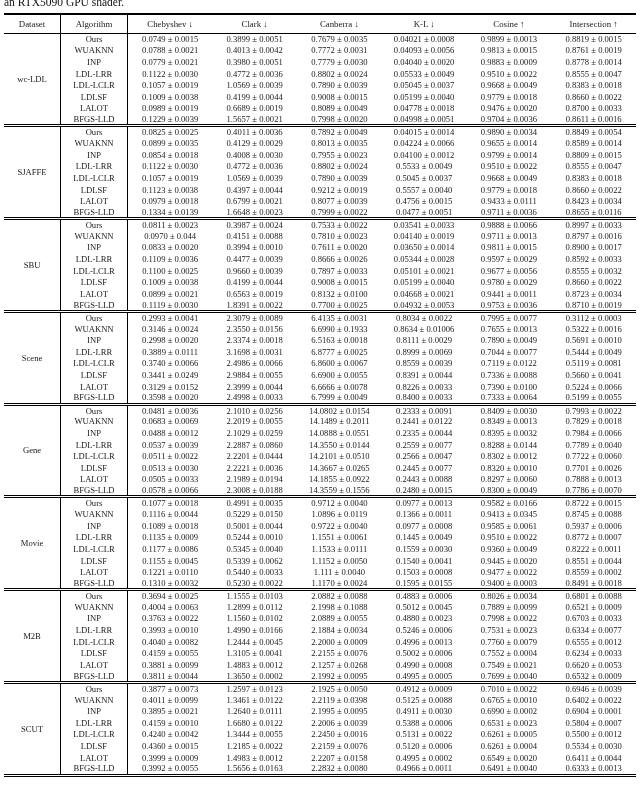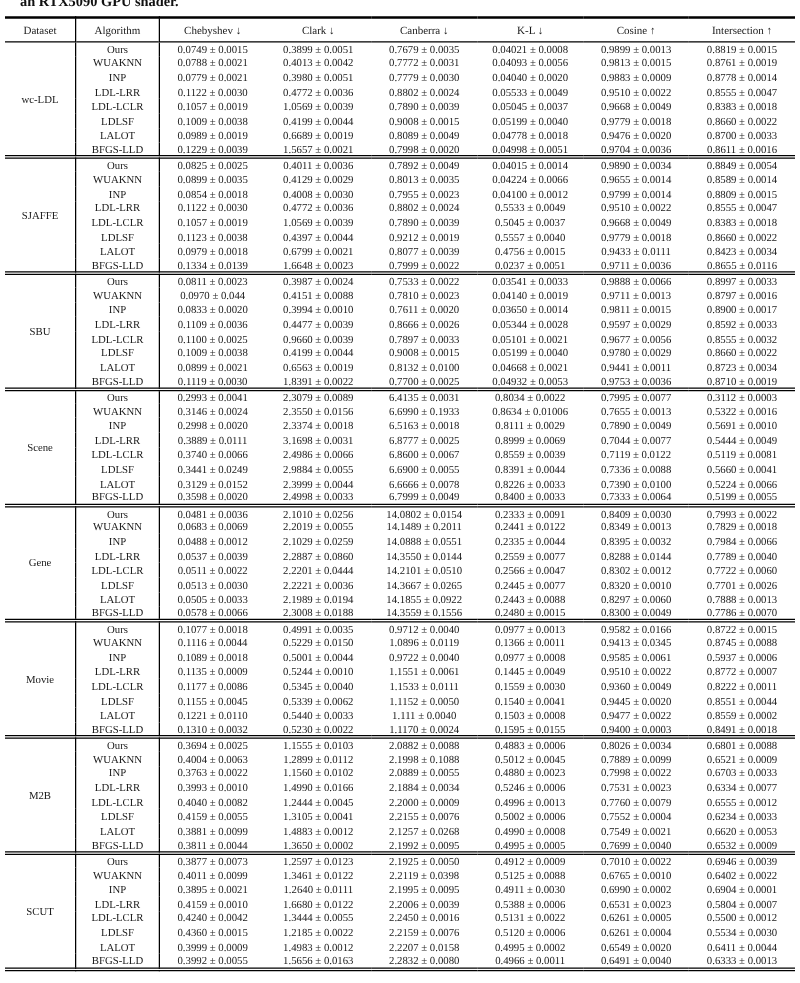--- a/index.html
+++ b/index.html
@@ -14,22 +14,21 @@
     width: 640px;
     height: 786px;
     background: #fff;
     color: #111;
     font-family: "Liberation Serif", "DejaVu Serif", serif;
     position: relative;
   }
   .caption-clip {
     height: 9px;
     overflow: hidden;
-    margin-left: 16px;
-    font-weight: bold;
+    margin-left: 4px;
   }
   .caption-clip span {
     display: block;
     position: relative;
     top: -4px;
     font-size: 11.5px;
     line-height: 13px;
     white-space: nowrap;
   }
   table.results {
@@ -215,21 +214,21 @@
           <td class="c-val">0.8077 ± 0.0039</td>
           <td class="c-val">0.4756 ± 0.0015</td>
           <td class="c-val">0.9433 ± 0.0111</td>
           <td class="c-val">0.8423 ± 0.0034</td>
         </tr>
         <tr>
           <td class="c-algo">BFGS-LLD</td>
           <td class="c-val">0.1334 ± 0.0139</td>
           <td class="c-val">1.6648 ± 0.0023</td>
           <td class="c-val">0.7999 ± 0.0022</td>
-          <td class="c-val">0.0237 ± 0.0051</td>
+          <td class="c-val">0.0477 ± 0.0051</td>
           <td class="c-val">0.9711 ± 0.0036</td>
           <td class="c-val">0.8655 ± 0.0116</td>
         </tr>
       </tbody>
       <tbody>
         <tr>
           <td rowspan="8" class="c-dataset">SBU</td>
           <td class="c-algo">Ours</td>
           <td class="c-val">0.0811 ± 0.0023</td>
           <td class="c-val">0.3987 ± 0.0024</td>

